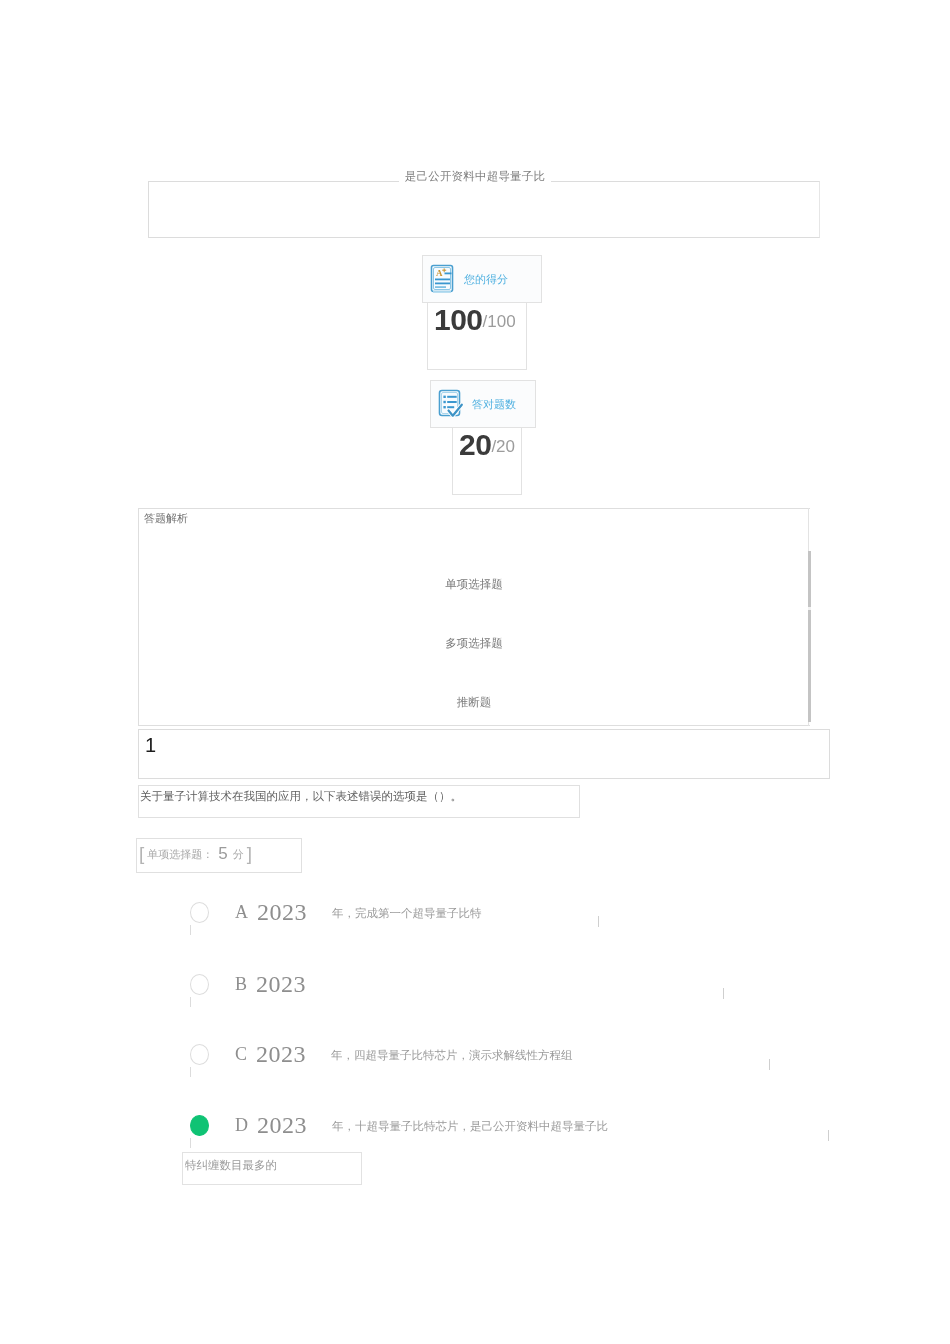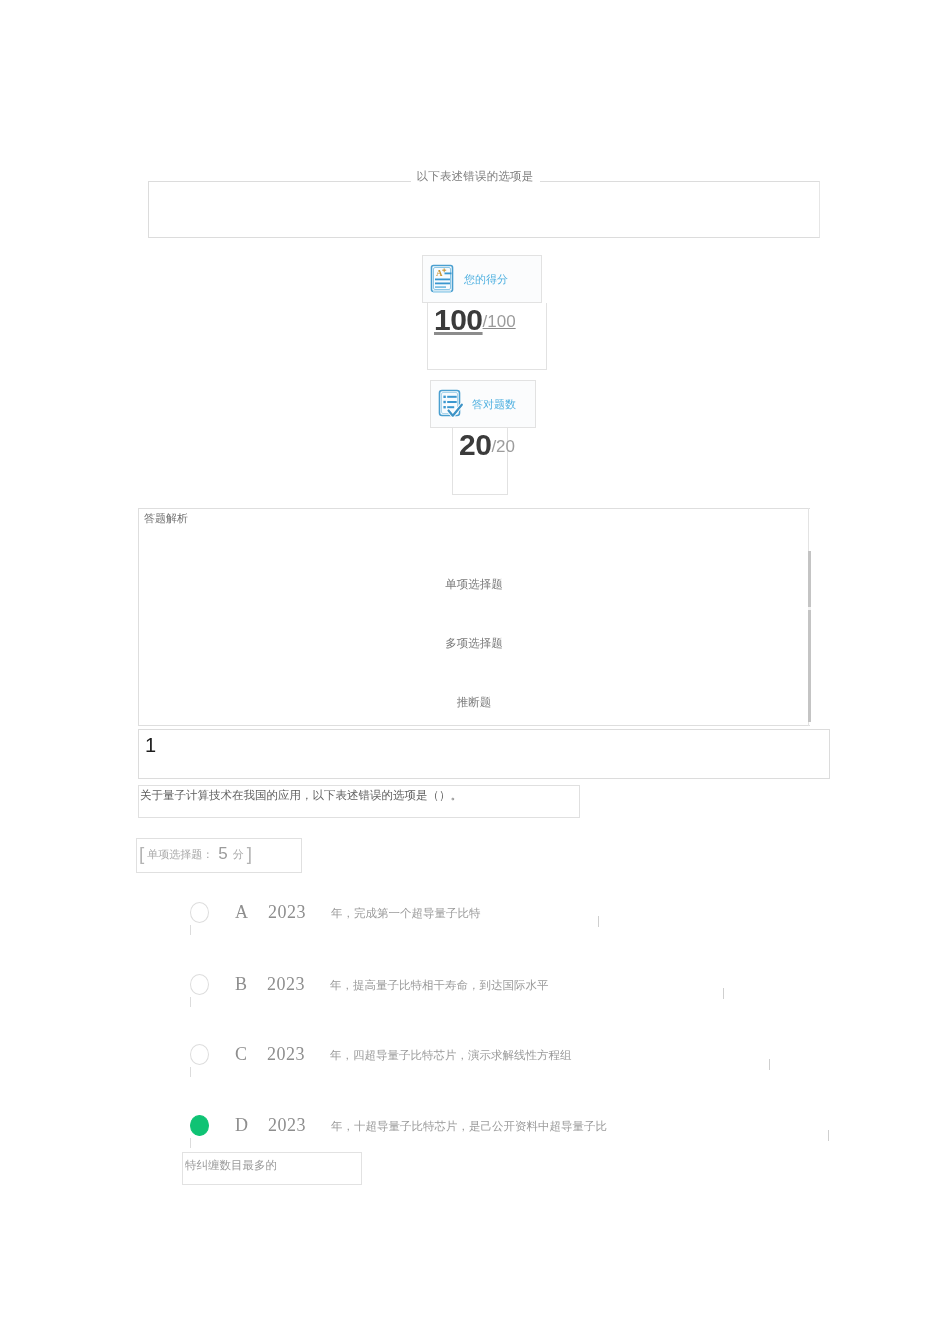--- a/index.html
+++ b/index.html
@@ -72,25 +72,25 @@
     letter-spacing: -0.5px;
   }
   .score-den {
     font-size: 17px;
     color: #9c9c9c;
     line-height: 38px;
   }
 
   
   #score-card-1 .score-label-box { left: 422px; top: 255px; width: 120px; height: 48px; }
-  #score-card-1 .score-value-box { left: 427px; top: 303px; width: 120px; height: 67px; text-decoration: underline; }
+  #score-card-1 .score-value-box { left: 427px; top: 303px; width: 100px; height: 67px; }
 
   
   #score-card-2 .score-label-box { left: 430px; top: 380px; width: 106px; height: 48px; }
-  #score-card-2 .score-value-box { left: 452px; top: 428px; width:  56px; height: 67px; }
+  #score-card-2 .score-value-box { left: 452px; top: 428px; width:  70px; height: 67px; }
 
   
   .ico { width: 30px; height: 34px; display:block; flex:0 0 auto; }
 
   
   #analysis-panel {
     position: absolute;
     left: 138px; top: 508px;
     width: 672px; height: 218px;
     border: 1px solid #dedede;
@@ -155,21 +155,21 @@
     position: absolute;
     left: 138px; top: 785px;
     width: 442px; height: 33px;
     border: 1px solid #e0e0e0;
   }
   #question-stem {
     position: absolute;
     left: 140px; top: 788px;
     font-size: 11.5px;
     color: #5e5e5e;
-    font-family: Liberation Mono, monospace;
+    font-family: Liberation Serif, serif;
     line-height: 16px;
     white-space: nowrap;
   }
 
   
   #question-badge-box {
     position: absolute;
     left: 136px; top: 838px;
     width: 166px; height: 35px;
     border: 1px solid #e0e0e0;
@@ -209,23 +209,23 @@
   }
   .opt-letter {
     font-family: "Liberation Serif", "DejaVu Serif", serif;
     font-size: 18px;
     color: #8e8e8e;
     margin-left: 26px;
     line-height: 22px;
   }
   .opt-year {
     font-family: "Liberation Serif", "DejaVu Serif", serif;
-    font-size: 18px;
+    font-size: 24px;
     color: #8e8e8e;
-    margin-left: 20px;
+    margin-left: 9px;
     line-height: 22px;
     letter-spacing: 0.5px;
   }
   .opt-text {
     font-family: Liberation Mono, monospace;
     font-size: 11.5px;
     color: #9a9a9a;
     margin-left: 25px;
     line-height: 26px;
     white-space: nowrap;
@@ -271,21 +271,21 @@
     color: #9a9a9a;
     line-height: 16px;
     white-space: nowrap;
   }
 </style>
 </head>
 <body>
 
 <div id="exam-header"></div>
 <div id="exam-title">
-  <span>以下表述错误的选项是</span>
+  <span>是己公开资料中超导量子比</span>
 </div>
 
 <div class="score-block" id="score-card-1">
   <div class="score-label-box">
     <span class="ico">
       <svg viewBox="0 0 30 34" width="30" height="34" xmlns="http://www.w3.org/2000/svg">
         <rect x="4.5" y="3.5" width="21" height="26" rx="2" fill="#ffffff" stroke="#4a9fd0" stroke-width="1.6"></rect>
         <rect x="6.5" y="5.5" width="17" height="22" rx="1.5" fill="#f7fbfe" stroke="#8cc7e6" stroke-width="1"></rect>
         <text x="9" y="14" font-family="Liberation Serif, serif" font-size="9" font-weight="bold" fill="#c8922e">A</text>
         <path d="M15.6 8.2h3.2M17.2 6.8v3" stroke="#c8922e" stroke-width="1" stroke-linecap="round"></path>
@@ -358,21 +358,20 @@
   <span class="opt-year">2023</span>
   <span class="opt-text">年，完成第一个超导量子比特</span>
 </div>
 <div class="opt-tick" id="tick-0"></div>
 <div class="opt-hair" id="hair-0"></div>
 
 <div class="option-row" id="opt-1">
   <span class="opt-radio"></span>
   <span class="opt-letter">B</span>
   <span class="opt-year">2023</span>
-  <span class="opt-text">年，提高量子比特相干寿命，到达国际水平</span>
 </div>
 <div class="opt-tick" id="tick-1"></div>
 <div class="opt-hair" id="hair-1"></div>
 
 <div class="option-row" id="opt-2">
   <span class="opt-radio"></span>
   <span class="opt-letter">C</span>
   <span class="opt-year">2023</span>
   <span class="opt-text">年，四超导量子比特芯片，演示求解线性方程组</span>
 </div>

